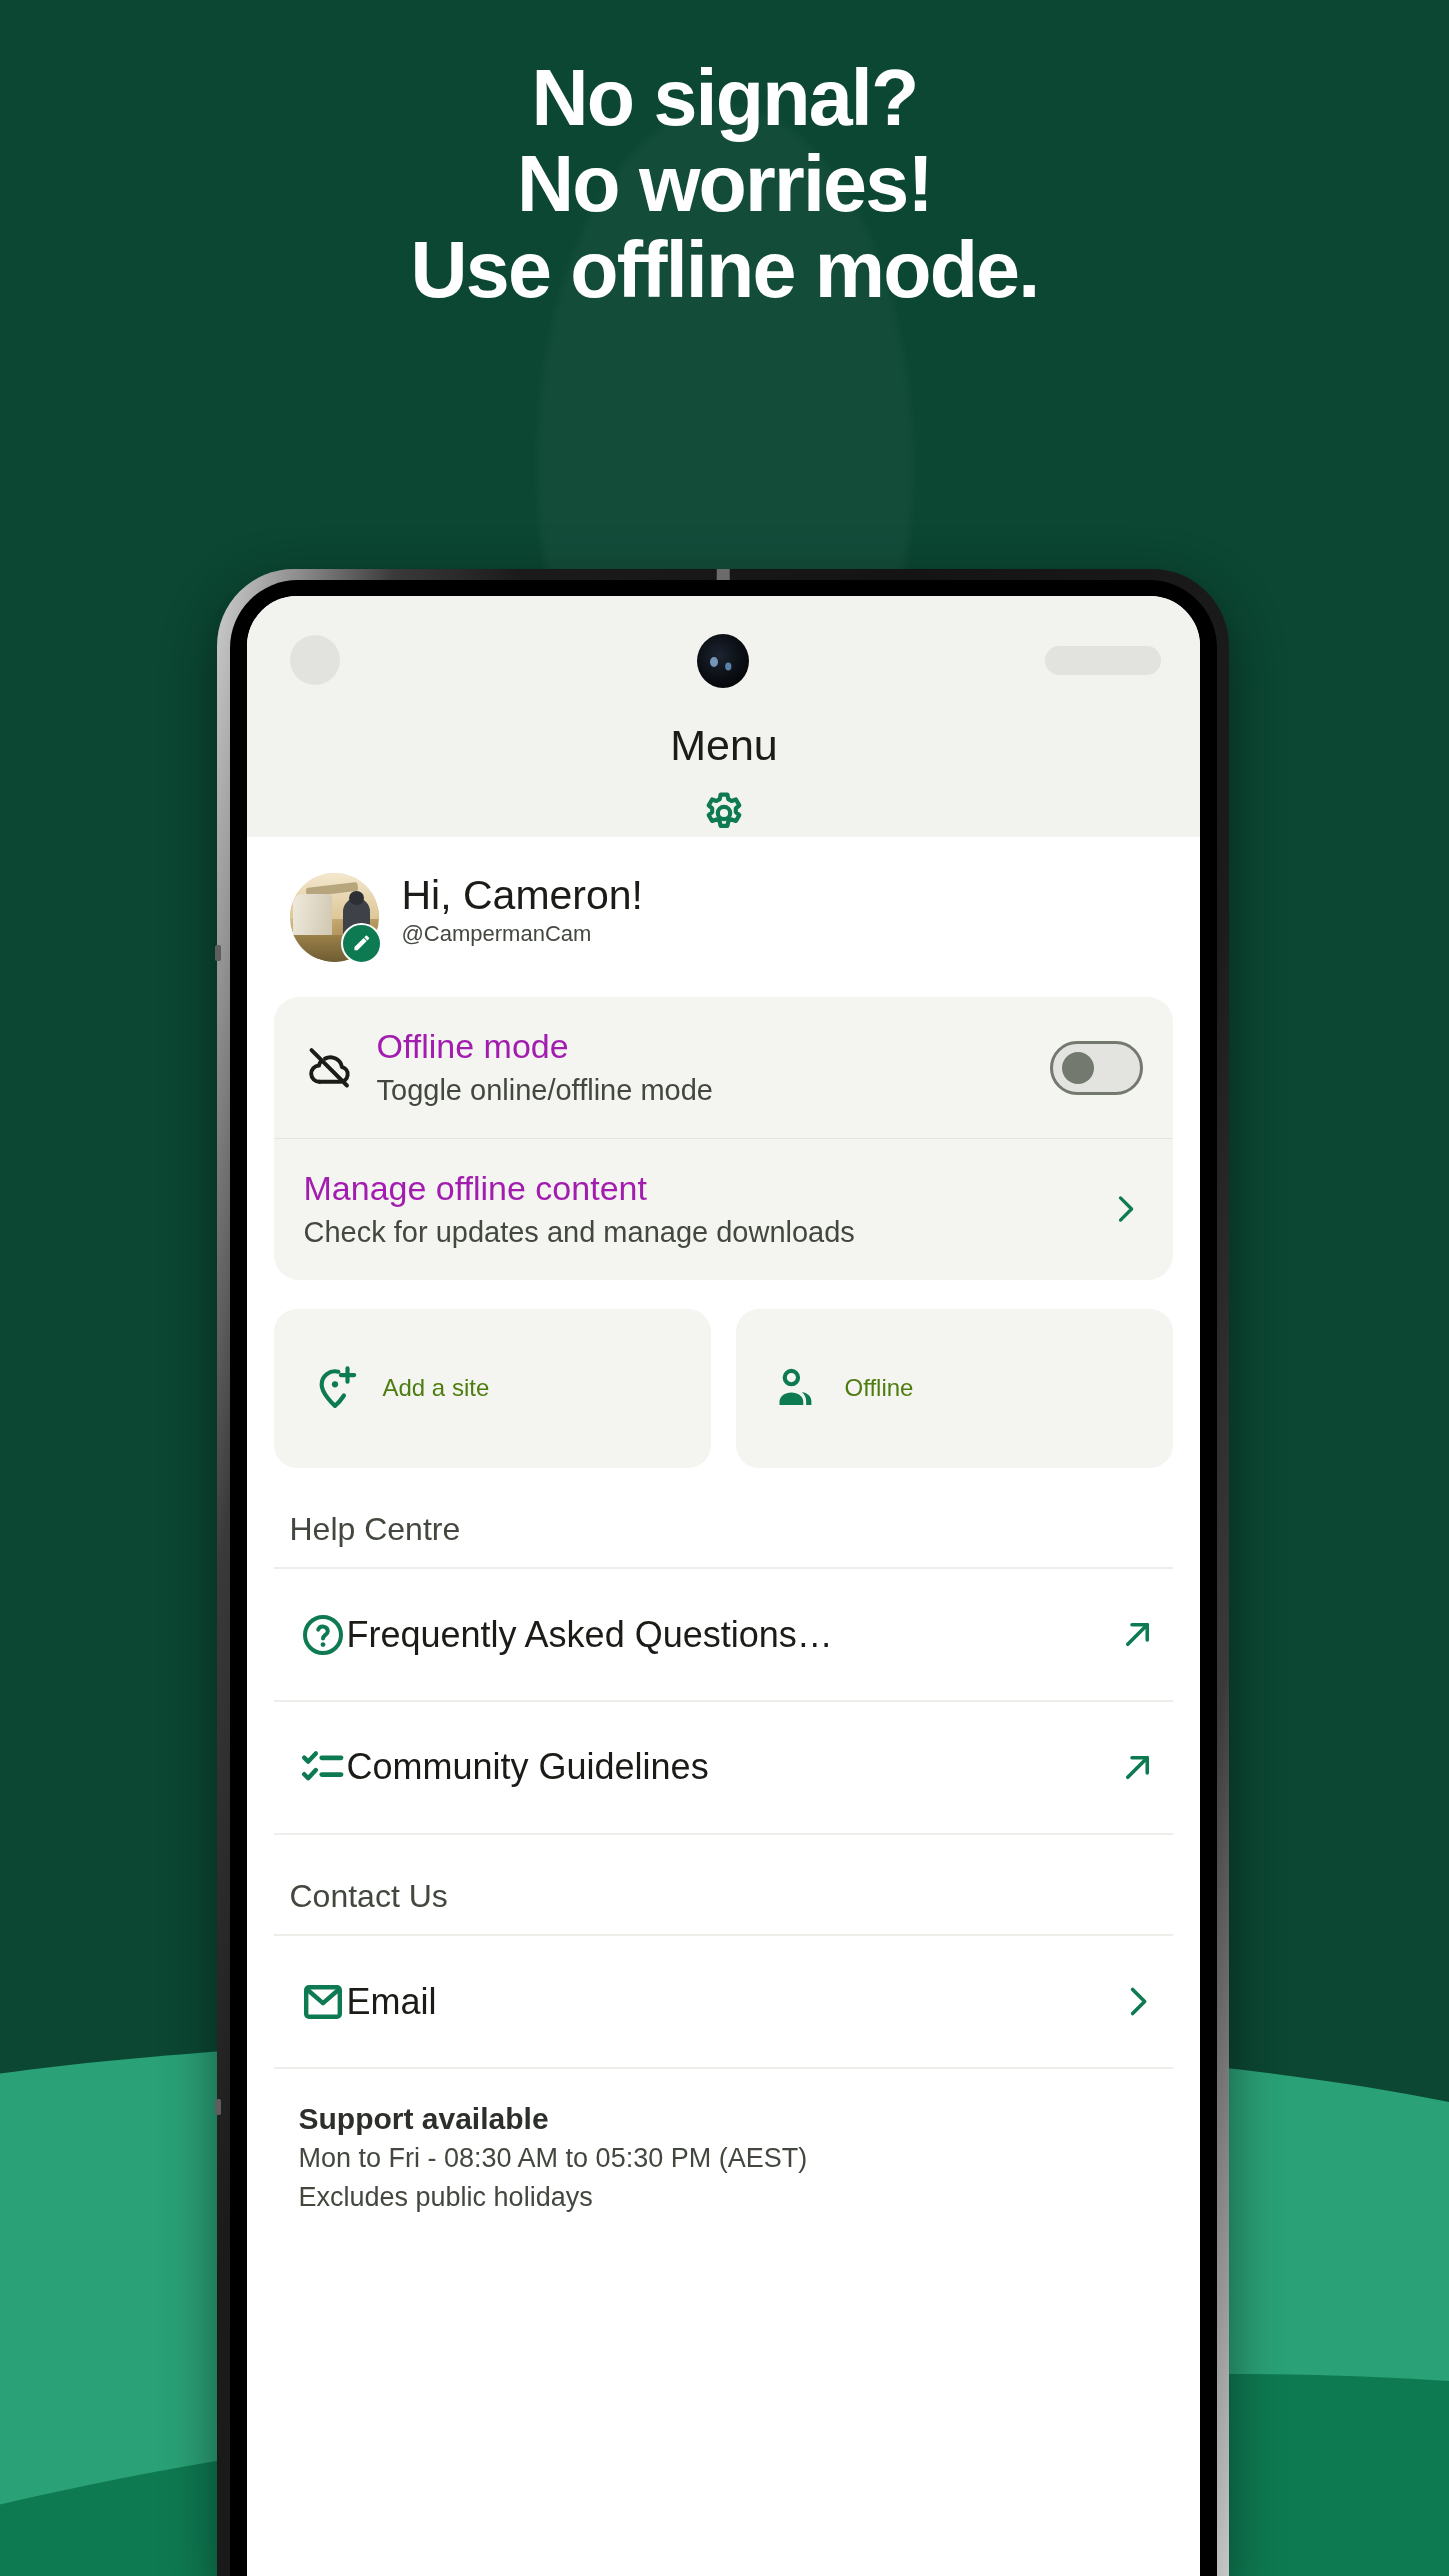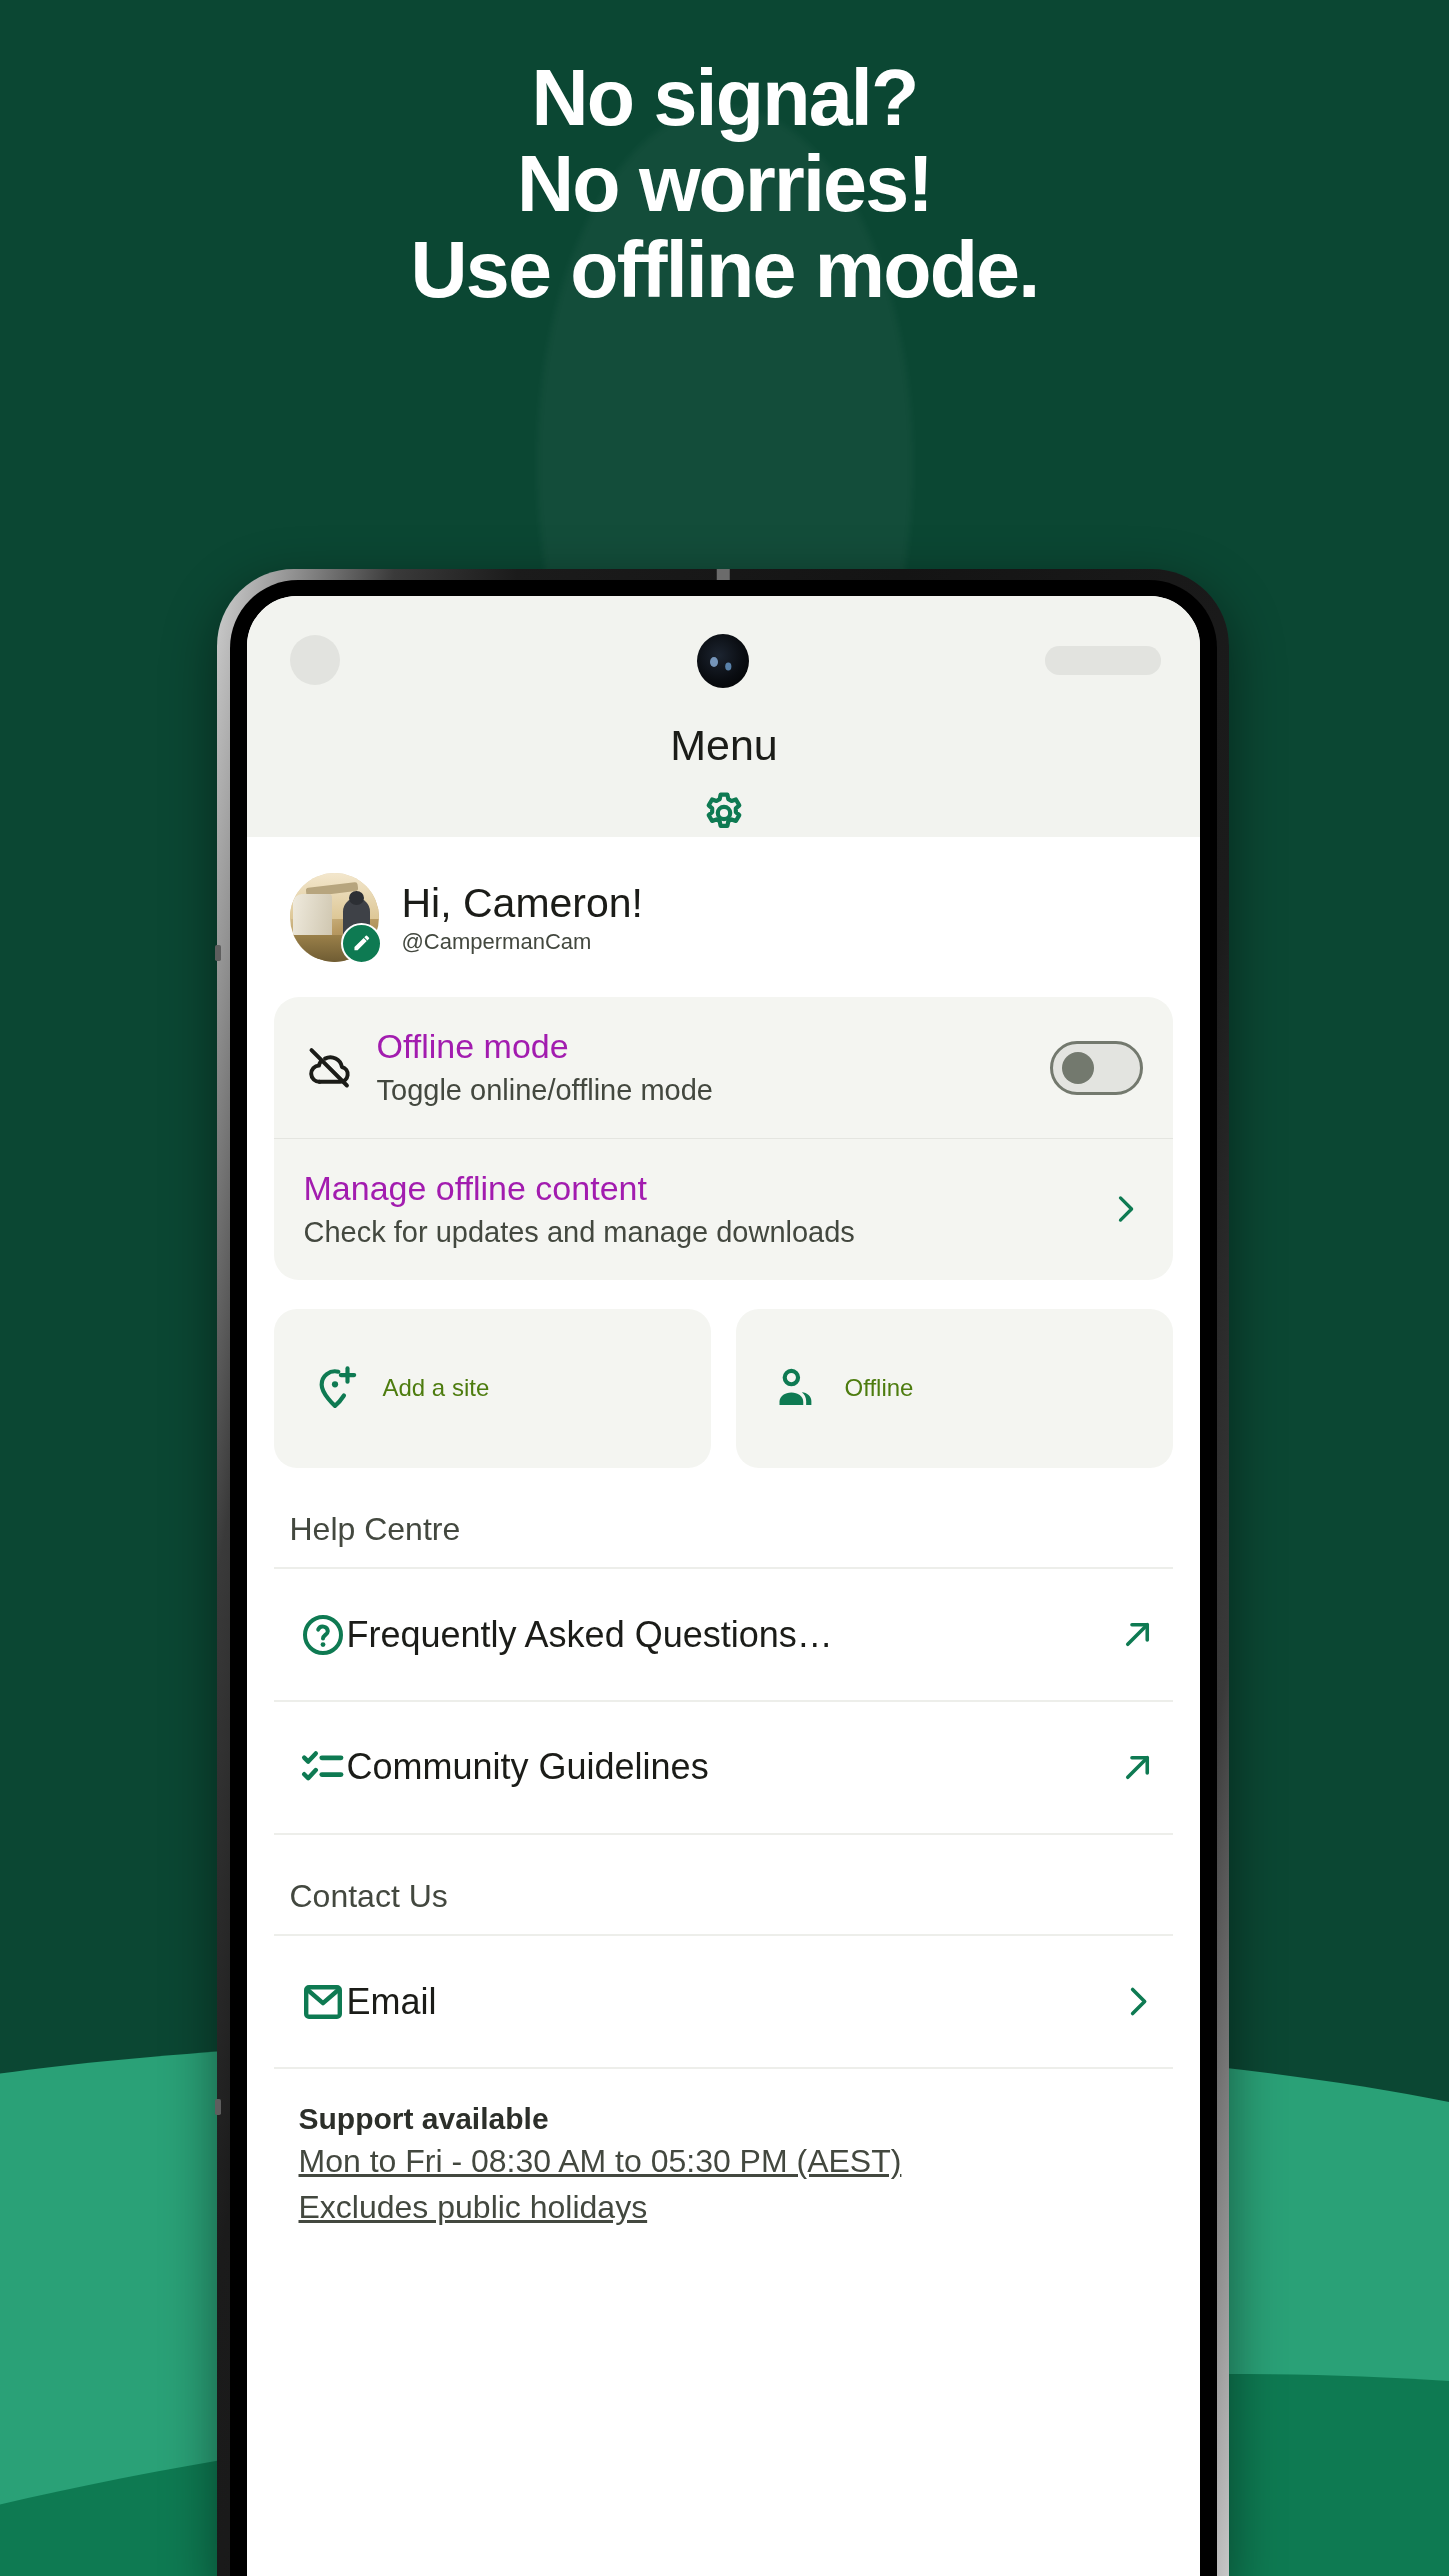--- a/index.html
+++ b/index.html
@@ -118,21 +118,21 @@
     font-size: 43px;
     color: #1b1c18;
     font-weight: 400;
   }
   .gear-icon { width: 48px; height: 48px; display: block; }
 
   
   .content { background: #FFFFFF; padding: 0 27px; }
 
   .profile-row {
-    display: flex; align-items: center;
+    display: flex; 
     padding: 36px 16px 30px 16px;
     gap: 23px;
   }
   .avatar {
     position: relative;
     width: 89px; height: 89px; border-radius: 50%;
     flex: 0 0 auto;
     overflow: visible;
   }
   .avatar-photo {
@@ -235,21 +235,21 @@
     display: flex; align-items: center;
     padding: 32px 16px 32px 25px;
     min-height: 131px;
   }
   .list-item svg.lead { width: 48px; height: 48px; flex: 0 0 auto; }
   .list-label { flex: 1 1 auto; font-size: 36px; color: #1b1c18; }
   .list-item svg.trail { width: 39px; height: 39px; flex: 0 0 auto; }
 
   .support-block { padding: 30px 16px 27px 25px; }
   .support-title { font-size: 30px; color: #2c2f2a; font-weight: 600; line-height: 1.35; }
-  .support-line { font-size: 32px; color: #43483f; line-height: 1.42; text-decoration: underline; }
+  .support-line { font-size: 27px; color: #43483f; line-height: 1.42; }
 </style>
 </head>
 <body>
 
 <div class="bg-root">
   <div class="bg-glow"></div>
   <svg class="waves" viewBox="0 0 1620 680" preserveAspectRatio="none">
     <path d="M0,118 C420,60 1180,60 1620,150 L1620,680 L0,680 Z" fill="#2AA177"></path>
     <path d="M0,600 C430,498 1150,430 1620,462 L1620,680 L0,680 Z" fill="#0E7A52"></path>
   </svg>

